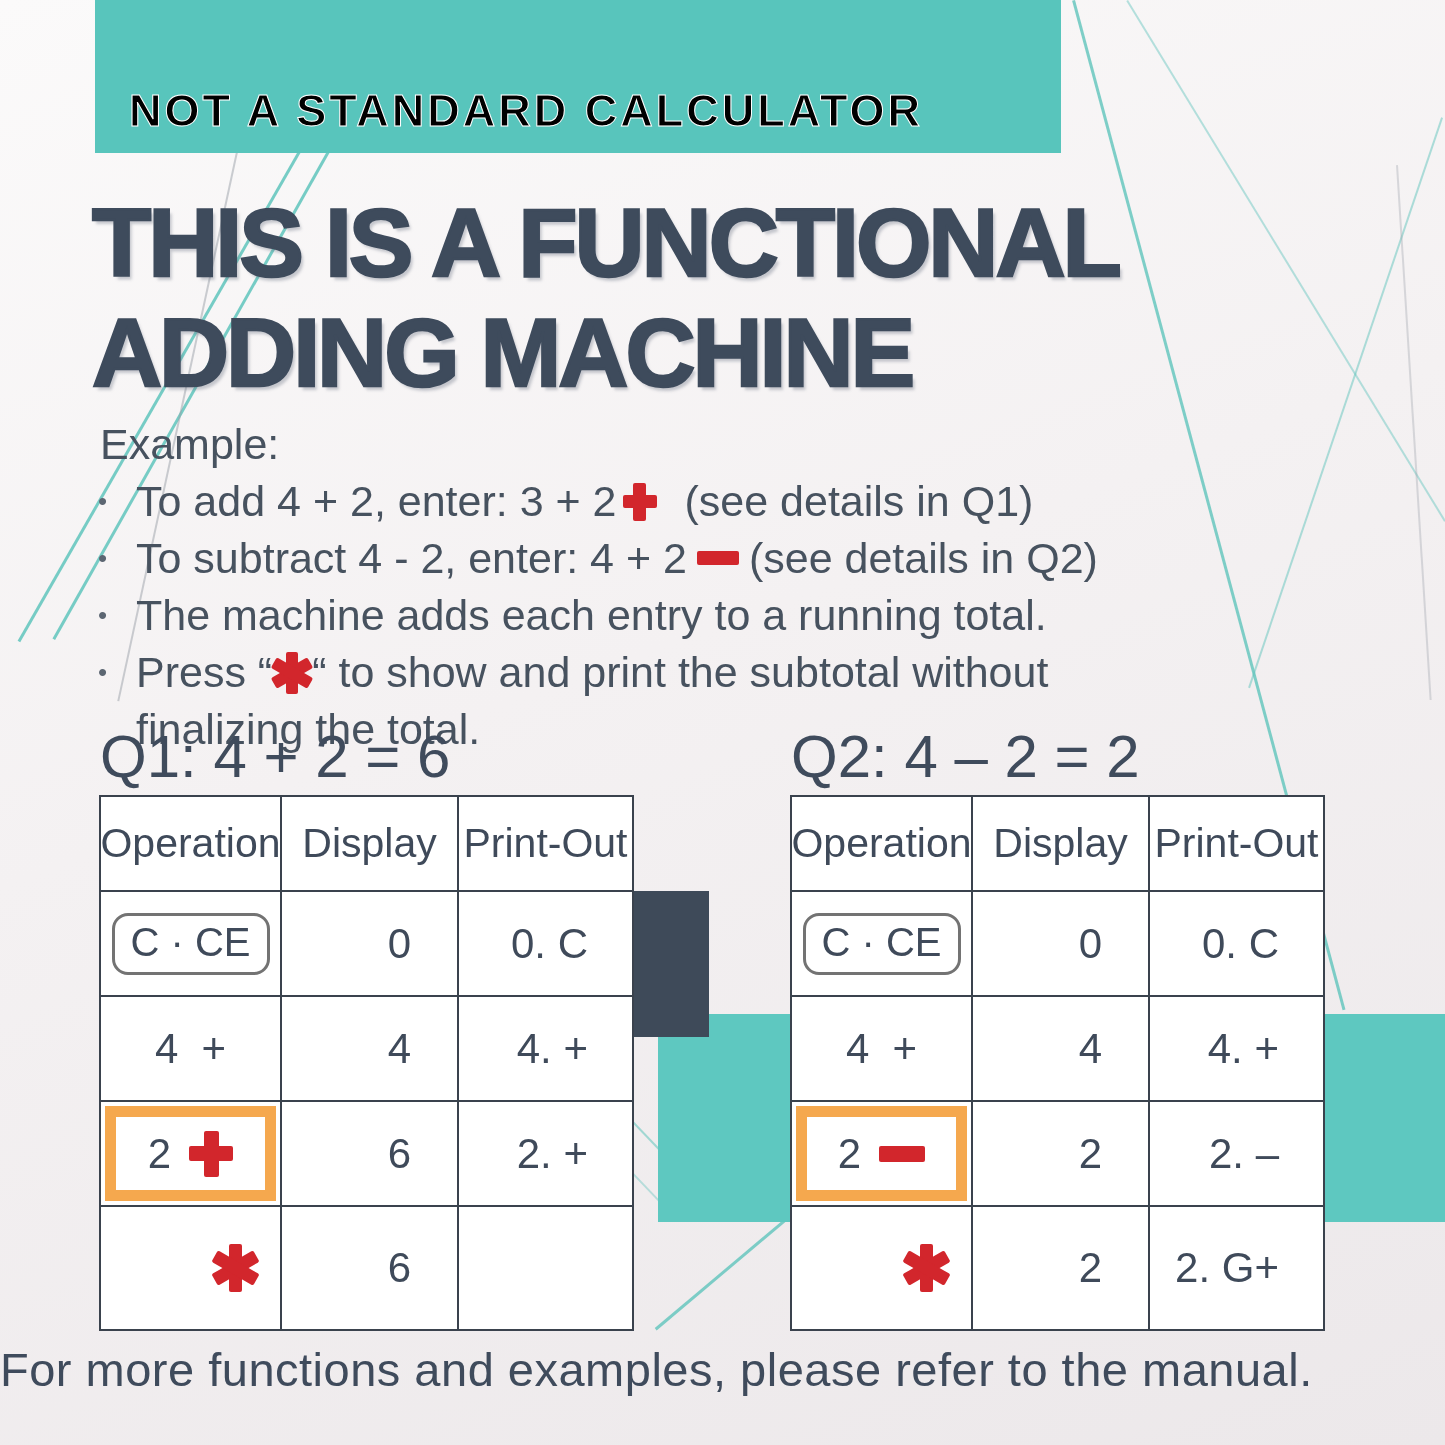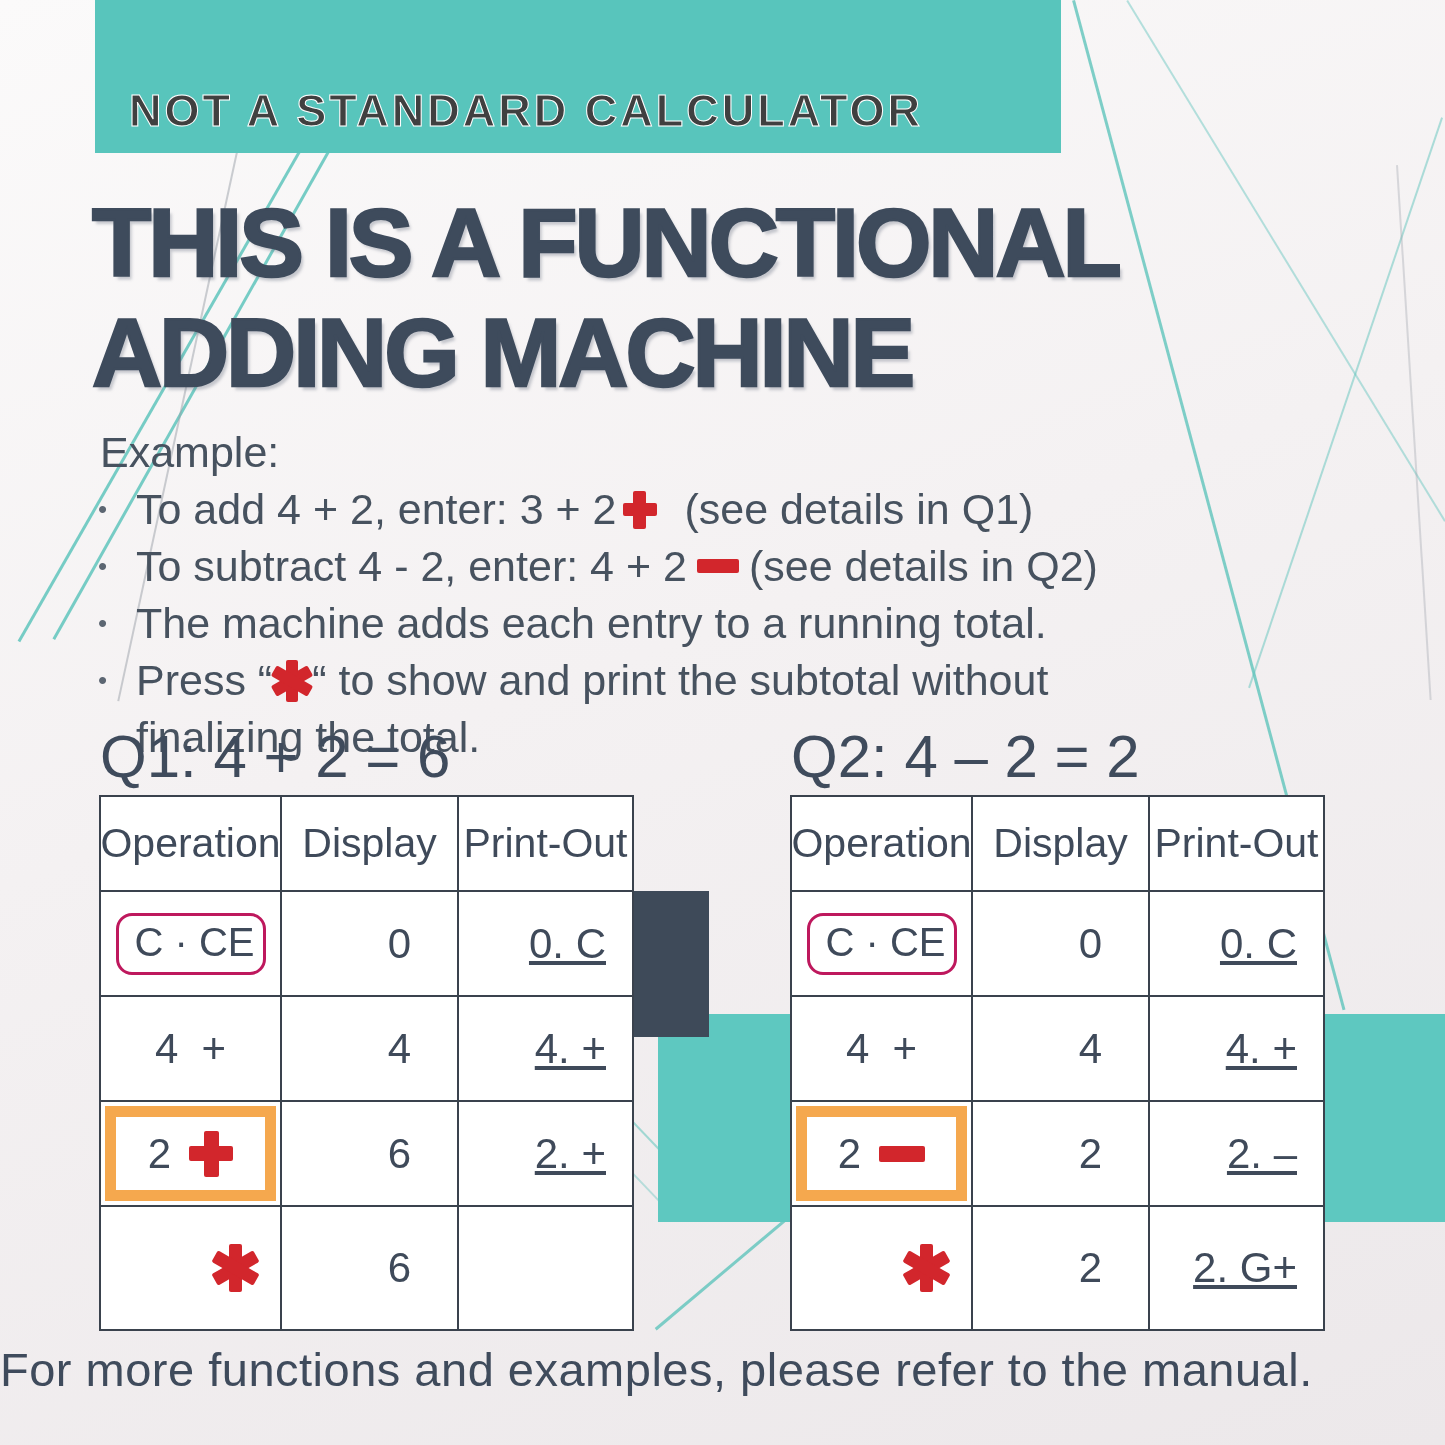--- a/index.html
+++ b/index.html
@@ -20,38 +20,38 @@
   .dl-gray{background:#9aa0a8;}
   
   .teal-band{position:absolute;left:658px;top:1014px;width:787px;height:208px;background:#5ec8c0;z-index:2;}
   .dark-rect{position:absolute;left:634px;top:891px;width:75px;height:146px;background:#3e4a59;z-index:3;}
   
   .banner{
     position:absolute;left:95px;top:0;width:966px;height:153px;background:#58c5bc;z-index:4;
     display:flex;align-items:flex-end;padding:0 0 16px 34px;box-sizing:border-box;
   }
   .banner-label{
-    color:#404040;font-size:45px;font-weight:bold;letter-spacing:3px;
+    color:#000000;font-size:45px;font-weight:bold;letter-spacing:3px;
     -webkit-text-stroke:1px #ffffff;white-space:nowrap;
   }
   
   .headline{
     position:absolute;left:92px;top:152px;z-index:4;
     color:#3e4b5c;font-size:97px;font-weight:bold;line-height:110px;letter-spacing:-3px;
     -webkit-text-stroke:2.5px #3e4b5c;
     text-shadow:3px 4px 3px rgba(100,110,125,0.35);
     white-space:nowrap;
     margin-top:36px;
   }
   
   .example{
     position:absolute;left:98px;top:408px;width:1210px;z-index:4;
     color:#47525f;font-size:43px;line-height:57px;
   }
-  .example-label{margin:16px 0 0 2px;}
+  .example-label{margin:8px 0 0 2px;}
   .bullet{display:flex;align-items:flex-start;}
   .bullet-dot{width:38px;flex:0 0 38px;font-size:26px;line-height:57px;color:#5c6672;}
   .bullet-content{flex:1;}
   .seg{vertical-align:baseline;}
   
   .ic{display:inline-block;position:relative;vertical-align:middle;--red:#d2262c;--bar:14px;}
   .ic-plus::before{content:"";position:absolute;left:50%;top:0;width:var(--bar);height:100%;margin-left:calc(var(--bar) / -2);background:var(--red);border-radius:2px;}
   .ic-plus::after{content:"";position:absolute;top:50%;left:0;height:var(--bar);width:100%;margin-top:calc(var(--bar) / -2);background:var(--red);border-radius:2px;}
   .ic-minus{background:var(--red);border-radius:2px;}
   .ic-ast i{position:absolute;left:50%;top:0;width:var(--bar);height:100%;margin-left:calc(var(--bar) / -2);background:var(--red);border-radius:2px;font-style:normal;}
@@ -79,23 +79,23 @@
   .qtable-2{left:790px;}
   .cell{
     border-right:2px solid #3a424d;border-bottom:2px solid #3a424d;background:#ffffff;
     display:flex;align-items:center;justify-content:center;
     font-size:42px;color:#3f4a5a;box-sizing:border-box;overflow:hidden;
   }
   .cell.lc{border-right:none;}
   .cell.lr{border-bottom:none;}
   .cell.hdr{font-size:41px;}
   .cell.val{justify-content:flex-end;padding-right:46px;}
-  .cell.out{justify-content:flex-end;padding-right:26px;text-decoration:underline;}
+  .cell.out{justify-content:flex-end;padding-right:44px;}
   .chip{
-    border:3px solid #be185d;border-radius:16px;padding:6px 8px 10px 16px;
+    border:3px solid #737373;border-radius:16px;padding:6px 16px 10px 16px;
     font-size:40px;line-height:1;white-space:pre;text-align:right;
   }
   .plain-op{white-space:pre;}
   .op-hl{padding:4px;}
   .hl-frame{
     flex:1;align-self:stretch;border:11px solid #f5a84e;
     display:flex;align-items:center;justify-content:center;gap:18px;background:#ffffff;
   }
   
   .footer{

